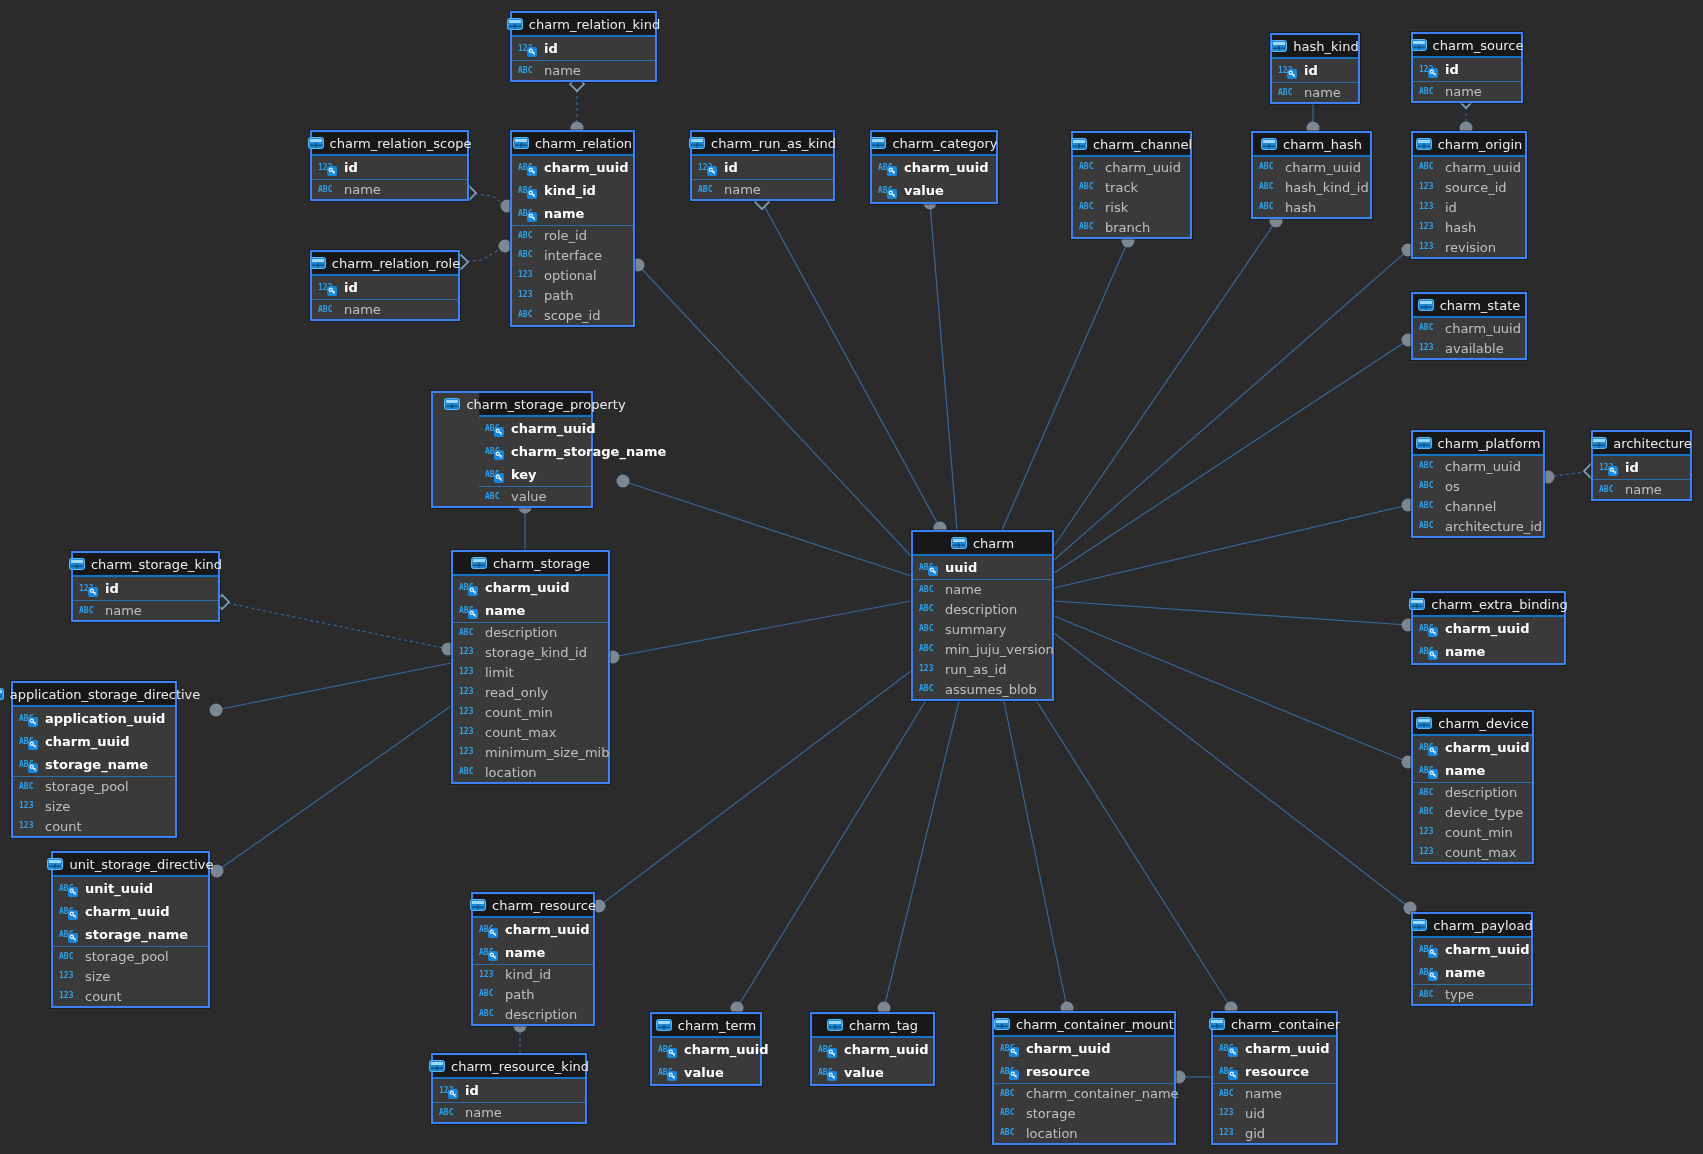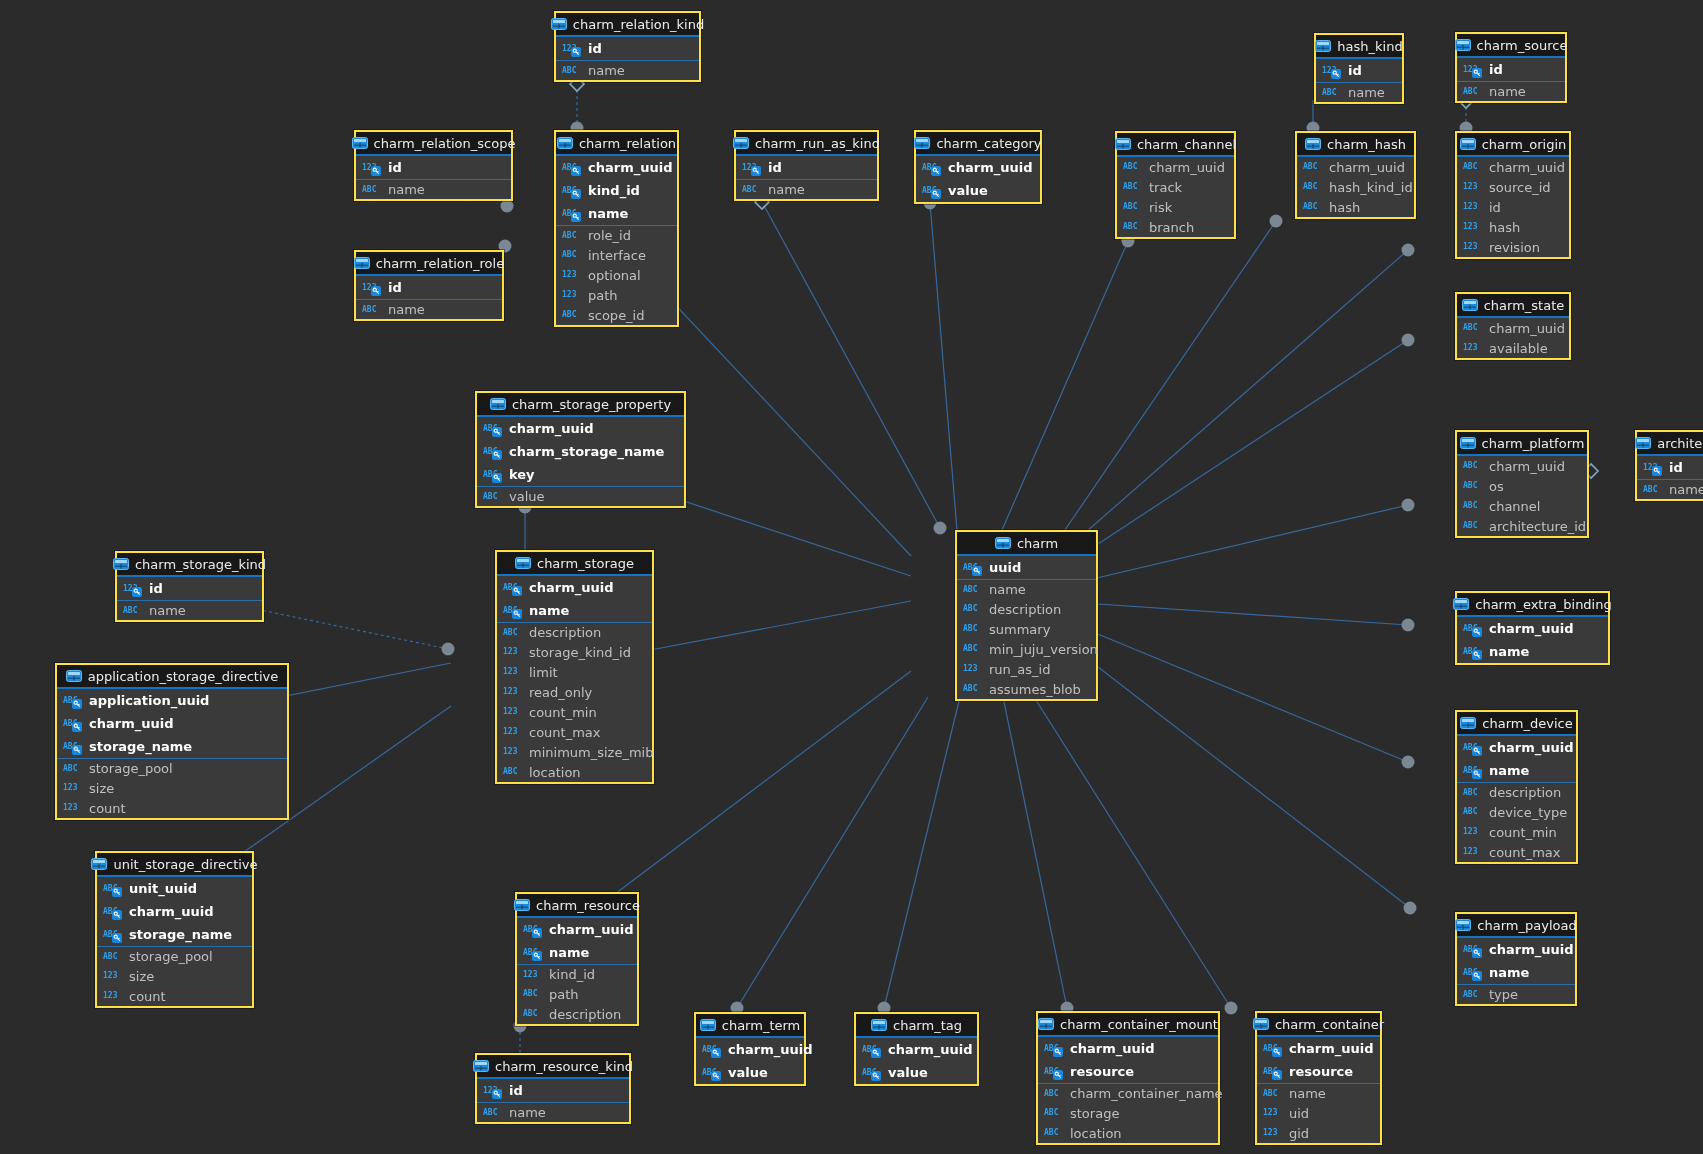--- a/index.html
+++ b/index.html
@@ -1,21 +1,21 @@
 <!DOCTYPE html>
 <html><head>
 <meta charset="utf-8">
 <style>
   html,body{margin:0;padding:0;background:#2b2b2b;}
   body{width:1703px;height:1154px;position:relative;overflow:hidden;
        font-family:"DejaVu Sans","Liberation Sans",sans-serif;}
   #stage{position:absolute;left:0;top:0;width:1703px;height:1154px;}
   #wires{position:absolute;left:0;top:0;z-index:1;}
-  .tbl{position:absolute;z-index:2;border:2px solid #fde047;background:#3a3a3a;
-       box-sizing:border-box;box-shadow:0 0 0 1px rgba(0,0,0,.35);margin-left:44px;}
+  .tbl{position:absolute;z-index:2;border:2px solid #3b82f6;background:#3a3a3a;
+       box-sizing:border-box;box-shadow:0 0 0 1px rgba(0,0,0,.35);}
   .thead{height:24px;background:#181818;border-bottom:2px solid #1473c2;
          display:flex;align-items:center;justify-content:center;gap:6px;
          padding:0 6px;box-sizing:border-box;}
   .ttitle{color:#ececec;font-size:13px;white-space:nowrap;}
   .tbl-ic{width:16px;height:12px;flex:0 0 auto;display:block;}
   .rows{display:block;}
   .row{display:flex;align-items:center;height:20px;padding:0 6px;gap:5px;box-sizing:border-box;}
   .row.pk{height:23px;}
   .row.sep{border-top:1px solid #2a6da8;}
   .icw{position:relative;width:21px;height:100%;flex:0 0 auto;display:flex;align-items:center;}
@@ -740,21 +740,21 @@
           <span class="cname">name</span>
         </div>
         <div class="row sep">
           <span class="icw">
             <span class="tic">ABC</span>
           </span>
           <span class="cname">type</span>
         </div>
       </div>
     </div>
-    <div class="tbl" style="left: 431px; top: 391px; width: 211px;">
+    <div class="tbl" style="left: 431px; top: 391px; width: 162px; padding-left: 46px;">
       <div class="thead">
         <svg class="tbl-ic" viewBox="0 0 16 12">
           <rect x="0.5" y="0.5" width="15" height="11" rx="2" fill="#1e88d4" stroke="#5cb8f5"></rect>
           <rect x="2" y="2" width="12" height="3" rx="0.5" fill="#9fd8ff"></rect>
           <line x1="2" y1="8.2" x2="14" y2="8.2" stroke="#0c3f66" stroke-width="1"></line>
           <line x1="8" y1="5.8" x2="8" y2="10.5" stroke="#0c3f66" stroke-width="1"></line>
         </svg>
         <span class="ttitle">charm_storage_property</span>
       </div>
       <div class="rows">
@@ -911,21 +911,21 @@
           <span class="cname">id</span>
         </div>
         <div class="row sep">
           <span class="icw">
             <span class="tic">ABC</span>
           </span>
           <span class="cname">name</span>
         </div>
       </div>
     </div>
-    <div class="tbl" style="left: 11px; top: 663px; width: 234px;">
+    <div class="tbl" style="left: 11px; top: 681px; width: 166px;">
       <div class="thead">
         <svg class="tbl-ic" viewBox="0 0 16 12">
           <rect x="0.5" y="0.5" width="15" height="11" rx="2" fill="#1e88d4" stroke="#5cb8f5"></rect>
           <rect x="2" y="2" width="12" height="3" rx="0.5" fill="#9fd8ff"></rect>
           <line x1="2" y1="8.2" x2="14" y2="8.2" stroke="#0c3f66" stroke-width="1"></line>
           <line x1="8" y1="5.8" x2="8" y2="10.5" stroke="#0c3f66" stroke-width="1"></line>
         </svg>
         <span class="ttitle">application_storage_directive</span>
       </div>
       <div class="rows">

